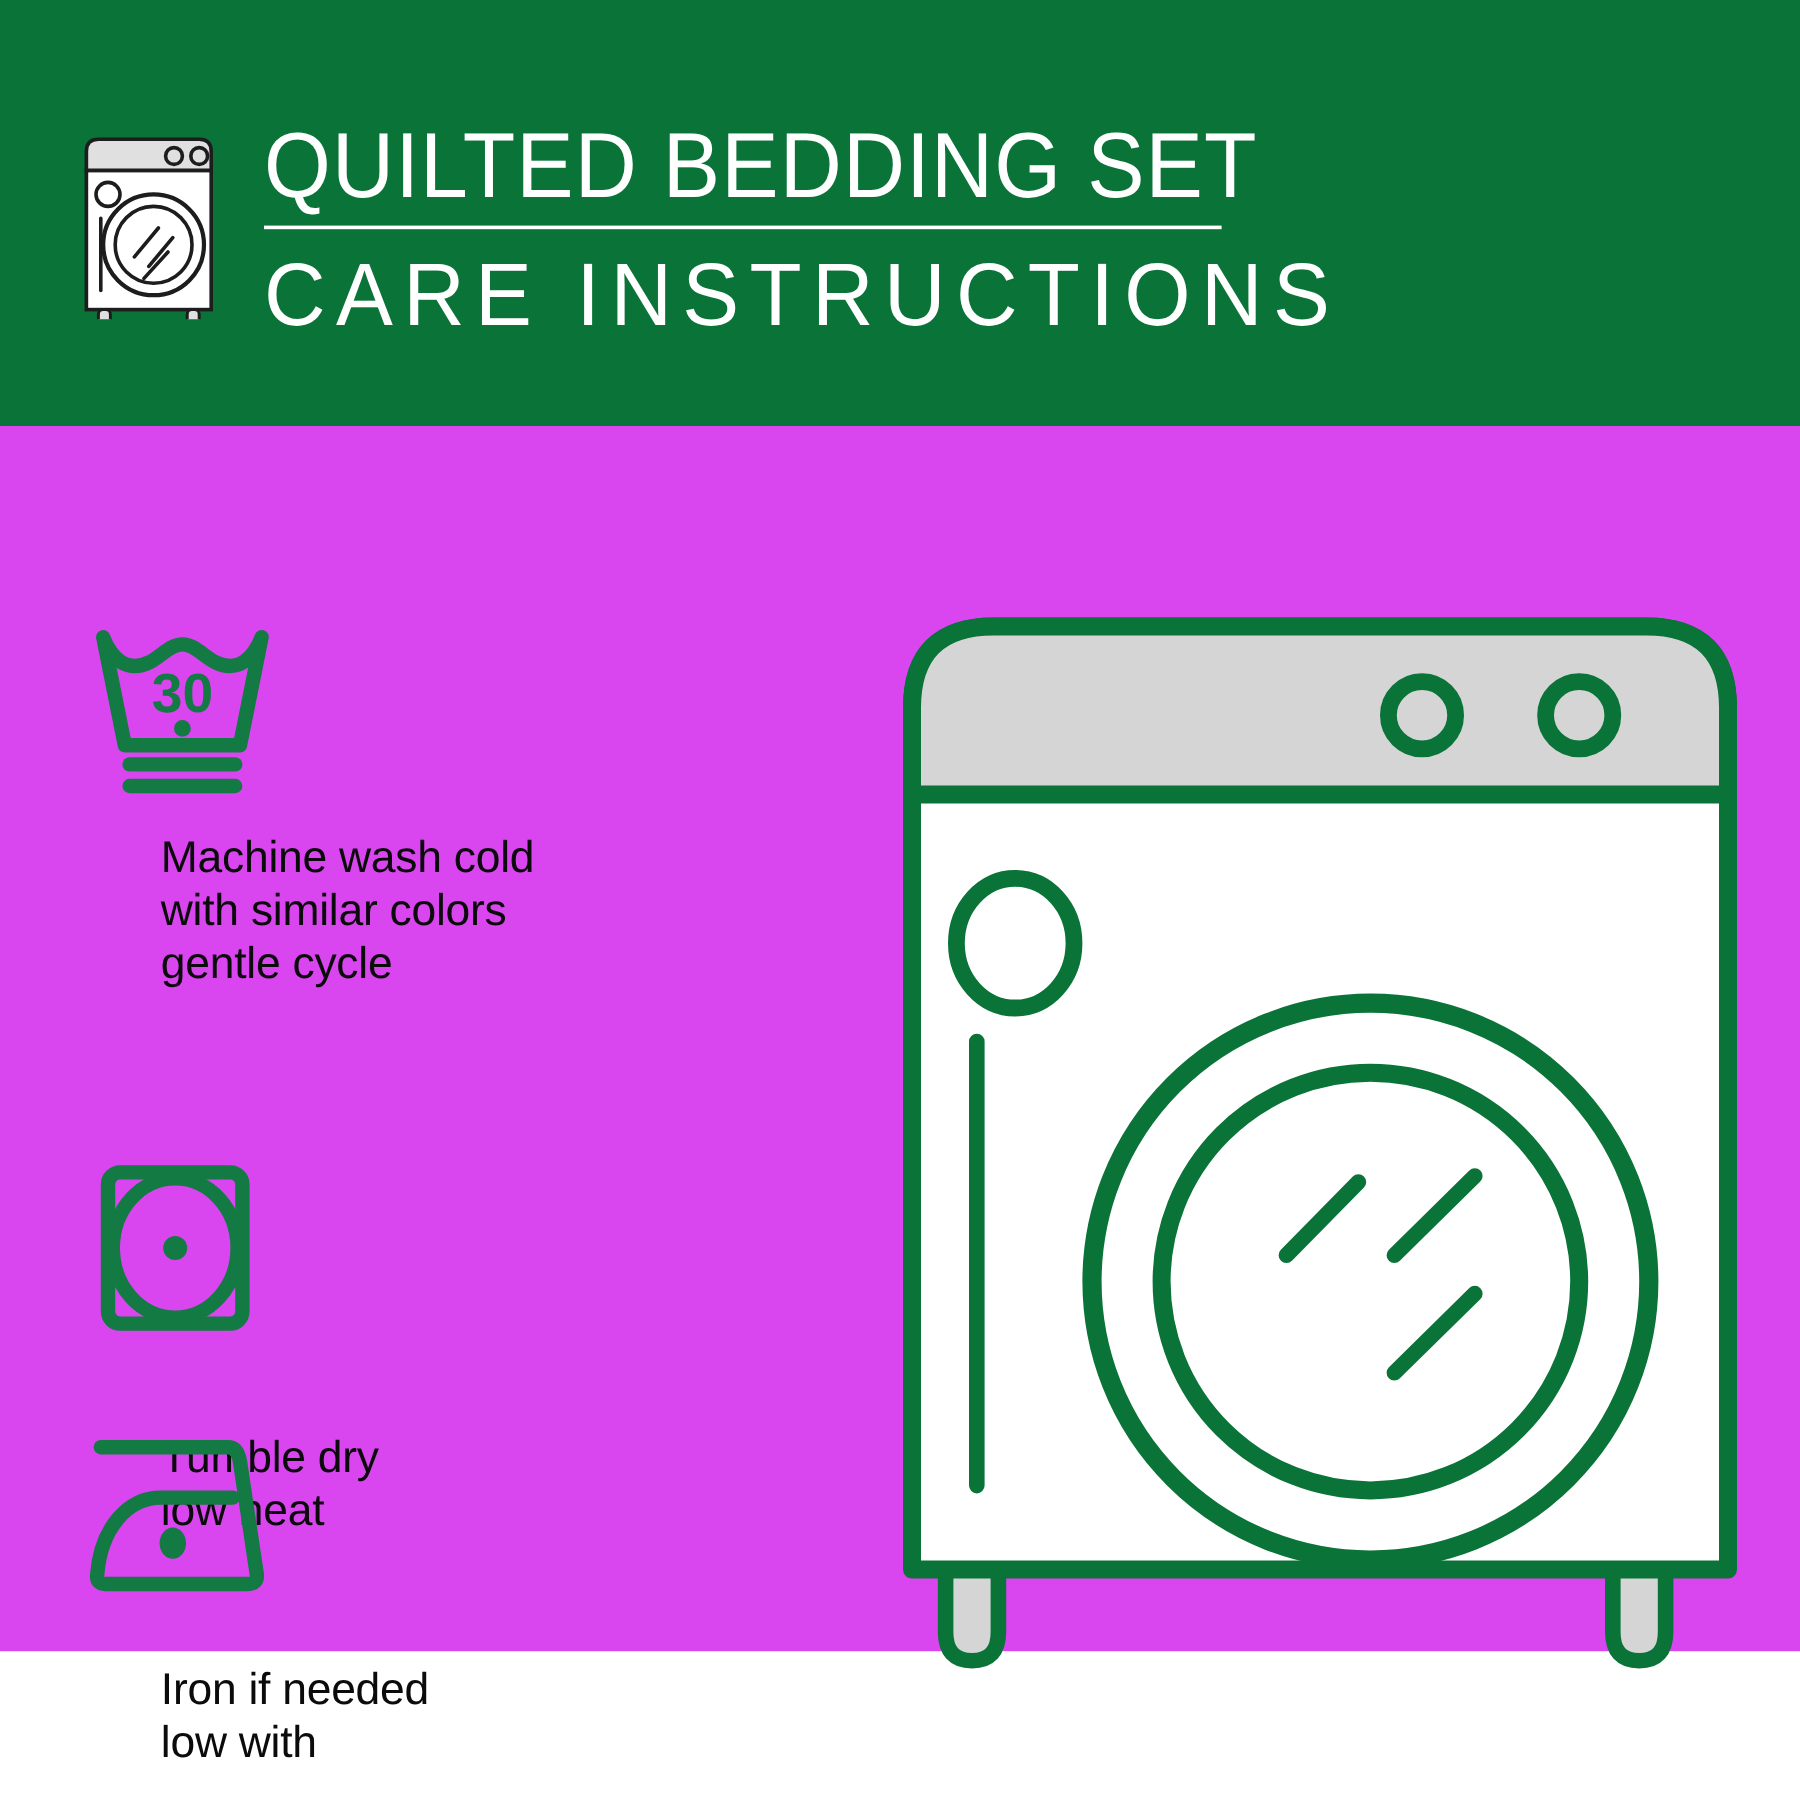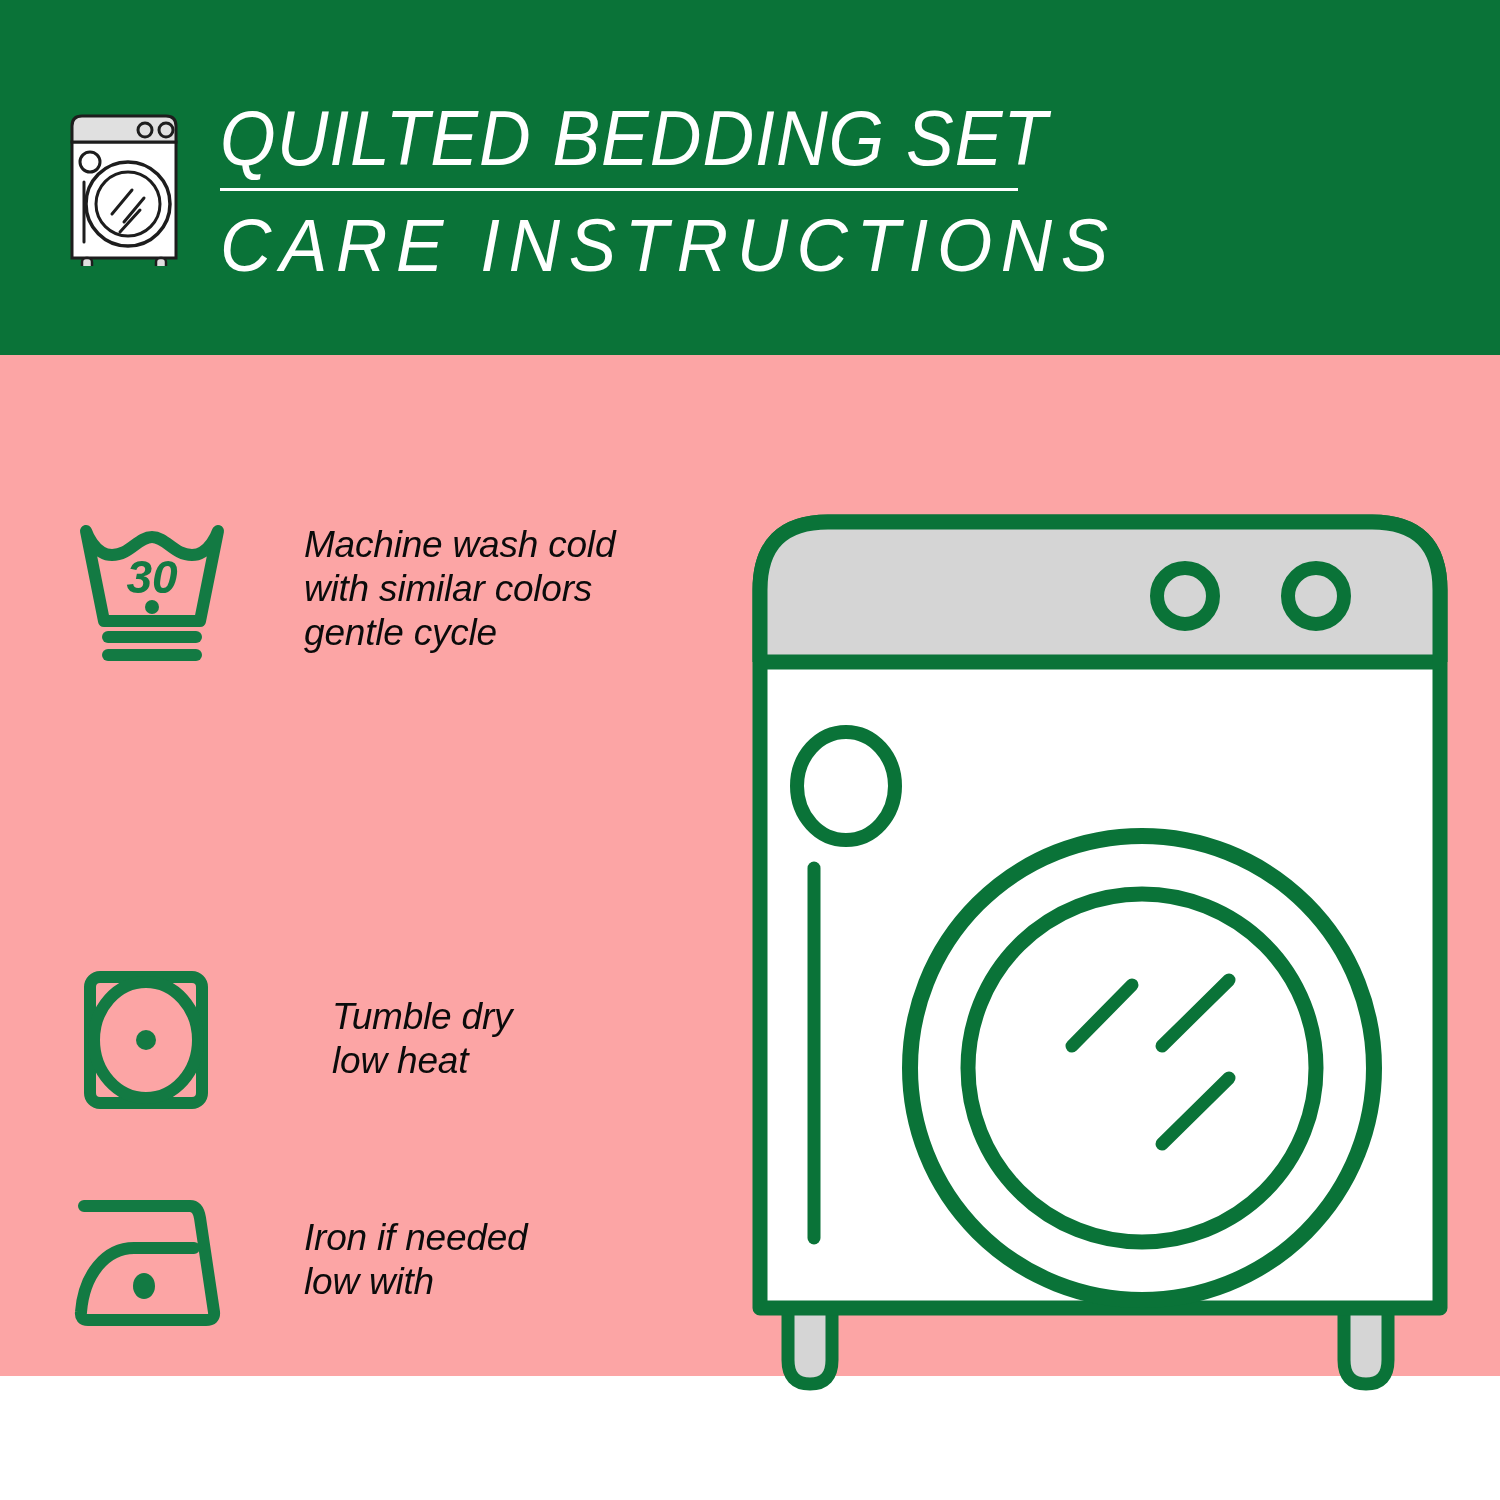--- a/index.html
+++ b/index.html
@@ -11,22 +11,21 @@
     width: 1500px;
     height: 1500px;
     overflow: hidden;
     font-family: "Liberation Sans", sans-serif;
     -webkit-font-smoothing: antialiased;
   }
   #page {
     position: relative;
     width: 1500px;
     height: 1376px;
-    background: #fca5a5;
-    font-style: italic;
+    background: #d946ef;
   }
 
   
   .header-band {
     position: absolute;
     left: 0;
     top: 0;
     width: 1500px;
     height: 355px;
     background: #0a7338;
@@ -88,21 +87,21 @@
     top: 355px;
     width: 720px;
     height: 1145px;
   }
   .symbol-row {
     position: absolute;
     left: 72px;
     width: 620px;
     height: 170px;
     display: flex;
-    flex-direction: row;
+    flex-direction: column;
     align-items: flex-start;
   }
   .symbol-row.r0 { top: 160px; }
   .symbol-row.r1 { top: 375px; }
   .symbol-row.r2 { top: 610px; gap: 28px; }
   .symbol-row.r3 { top: 835px; }
 
   .symbol-art {
     width: 170px;
     flex: 0 0 170px;

